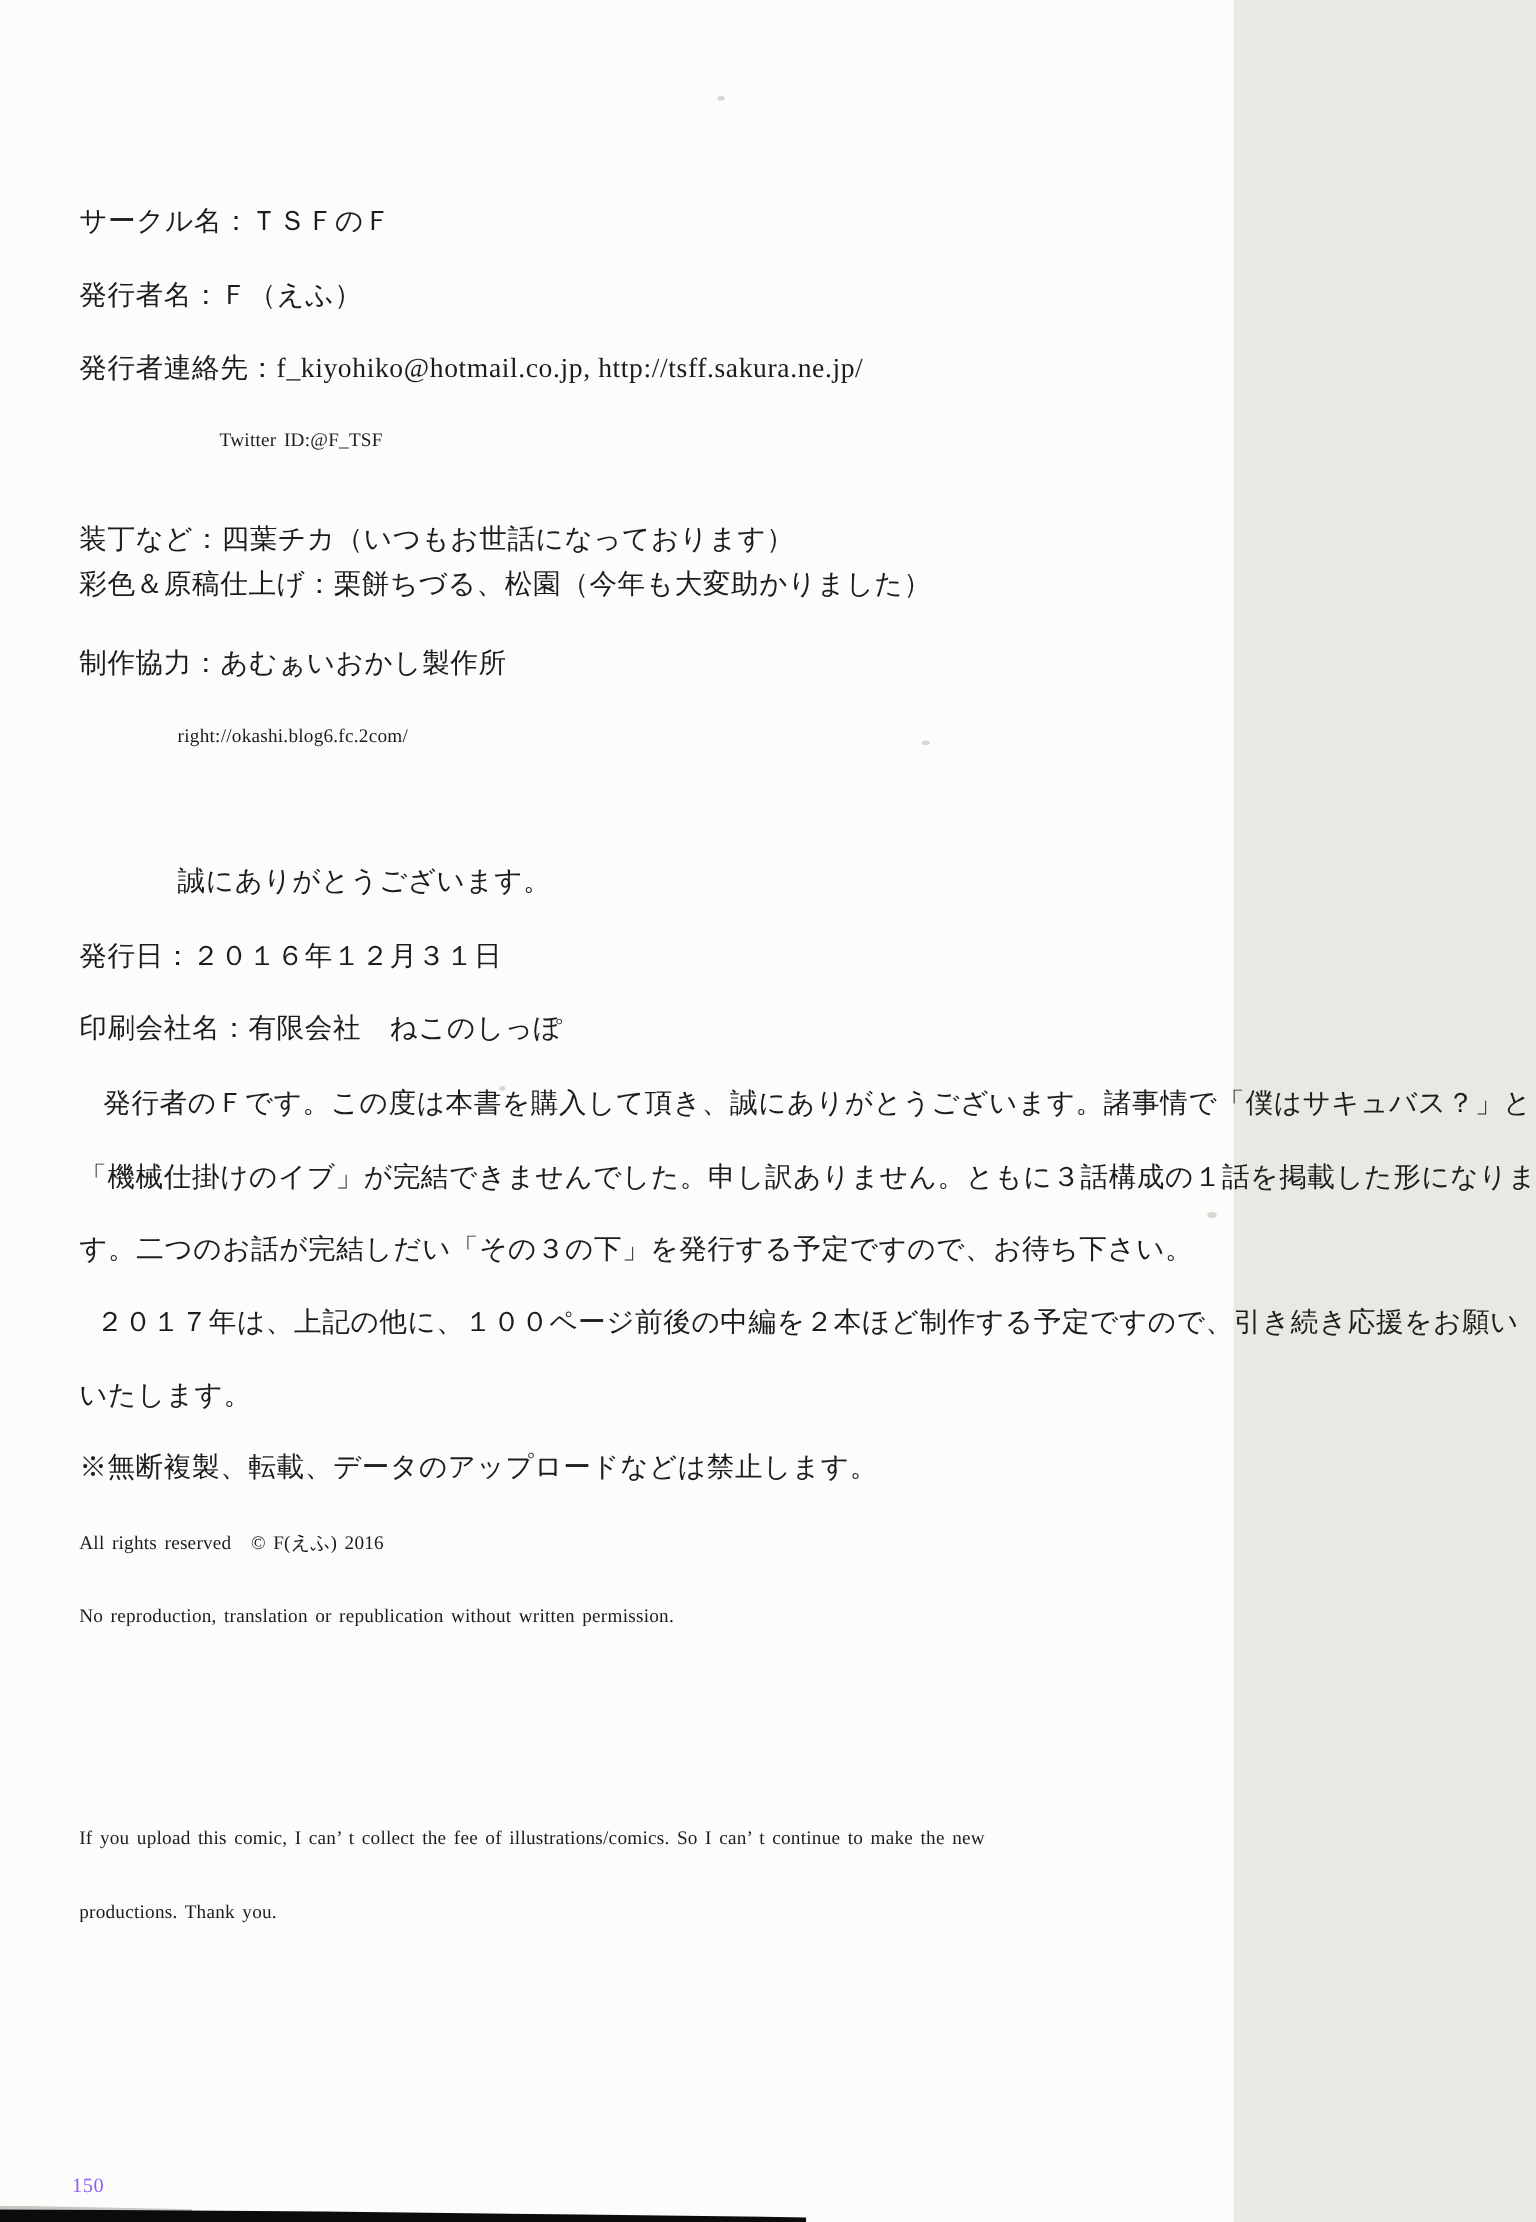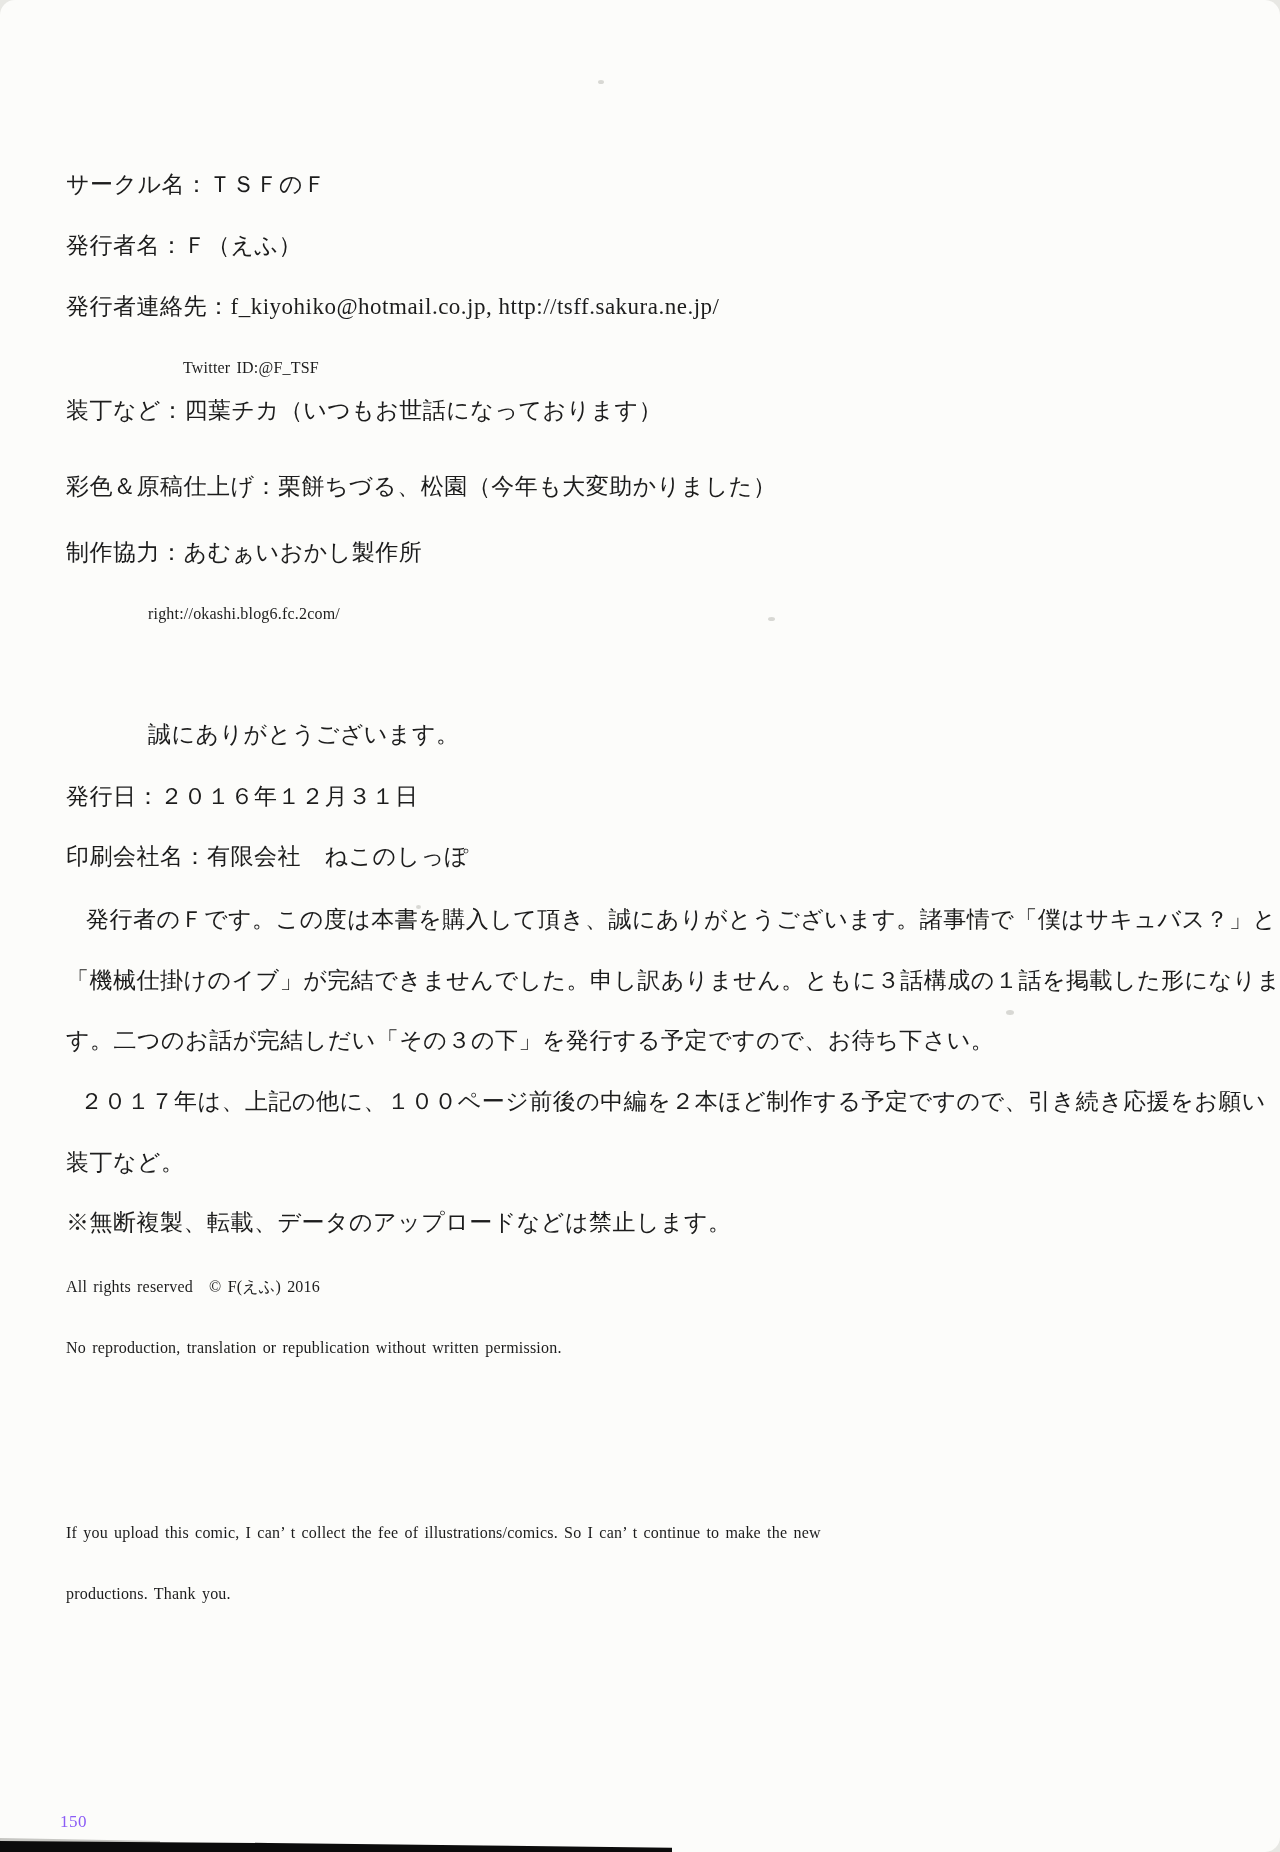--- a/index.html
+++ b/index.html
@@ -1,25 +1,24 @@
 <!DOCTYPE html>
 <html><head>
 <meta charset="utf-8">
 <style>
   * { margin: 0; padding: 0; box-sizing: border-box; }
   html, body { width: 1280px; height: 1852px; overflow: hidden; }
   body { background: #e8e8e4; }
   .page {
     position: relative;
-    width: 1280px;
+    width: 1028px;
     height: 1852px;
     background: #fcfcfa;
     color: #1c1c1c;
     font-family: "Liberation Serif", "DejaVu Serif", serif;
-    border-radius: 15px;
   }
   .line {
     position: absolute;
     left: 66px;
     white-space: nowrap;
     font-size: 23px;
     line-height: 26px;
     letter-spacing: 0.5px;
   }
   .jp { font-size: 23px; }
@@ -66,32 +65,32 @@
 </style>
 </head>
 <body>
 
 <div class="page">
 
   <div class="line jp" style="top:172px">サークル名：ＴＳＦのＦ</div>
   <div class="line jp" style="top:233px">発行者名：Ｆ（えふ）</div>
   <div class="line jp" style="top:294px">発行者連絡先：f_kiyohiko@hotmail.co.jp, http://tsff.sakura.ne.jp/</div>
   <div class="line en" style="top:355px; left:183px">Twitter ID:@F_TSF</div>
-  <div class="line jp" style="top:398px">装丁など：四葉チカ（いつもお世話になっております）</div>
+  <div class="line jp" style="top:437px">装丁など：四葉チカ（いつもお世話になっております）</div>
   <div class="line jp" style="top:474px">彩色＆原稿仕上げ：栗餅ちづる、松園（今年も大変助かりました）</div>
   <div class="line jp" style="top:540px">制作協力：あむぁいおかし製作所</div>
   <div class="line en" style="top:601px; left:148px">right://okashi.blog6.fc.2com/</div>
   <div class="line jp" style="top:722px; left:148px">誠にありがとうございます。</div>
   <div class="line jp" style="top:784px">発行日：２０１６年１２月３１日</div>
   <div class="line jp" style="top:844px">印刷会社名：有限会社　ねこのしっぽ</div>
   <div class="line jp" style="top:907px; left:86px">発行者のＦです。この度は本書を購入して頂き、誠にありがとうございます。諸事情で「僕はサキュバス？」と</div>
   <div class="line jp" style="top:968px">「機械仕掛けのイブ」が完結できませんでした。申し訳ありません。ともに３話構成の１話を掲載した形になりま</div>
   <div class="line jp" style="top:1028px">す。二つのお話が完結しだい「その３の下」を発行する予定ですので、お待ち下さい。</div>
   <div class="line jp" style="top:1089px; left:80px">２０１７年は、上記の他に、１００ページ前後の中編を２本ほど制作する予定ですので、引き続き応援をお願い</div>
-  <div class="line jp" style="top:1150px">装丁など。</div>
+  <div class="line jp" style="top:1150px">いたします。</div>
   <div class="line jp" style="top:1210px">※無断複製、転載、データのアップロードなどは禁止します。</div>
   <div class="line en" style="top:1274px">All rights reserved　© F(えふ) 2016</div>
   <div class="line en" style="top:1335px">No reproduction, translation or republication without written permission.</div>
   <div class="line en" style="top:1520px">If you upload this comic, I can’ t collect the fee of illustrations/comics. So I can’ t continue to make the new</div>
   <div class="line en" style="top:1581px">productions. Thank you.</div>
 
   <div class="page-number">150</div>
 
   <div class="speck sp1"></div>
   <div class="speck sp2"></div>

